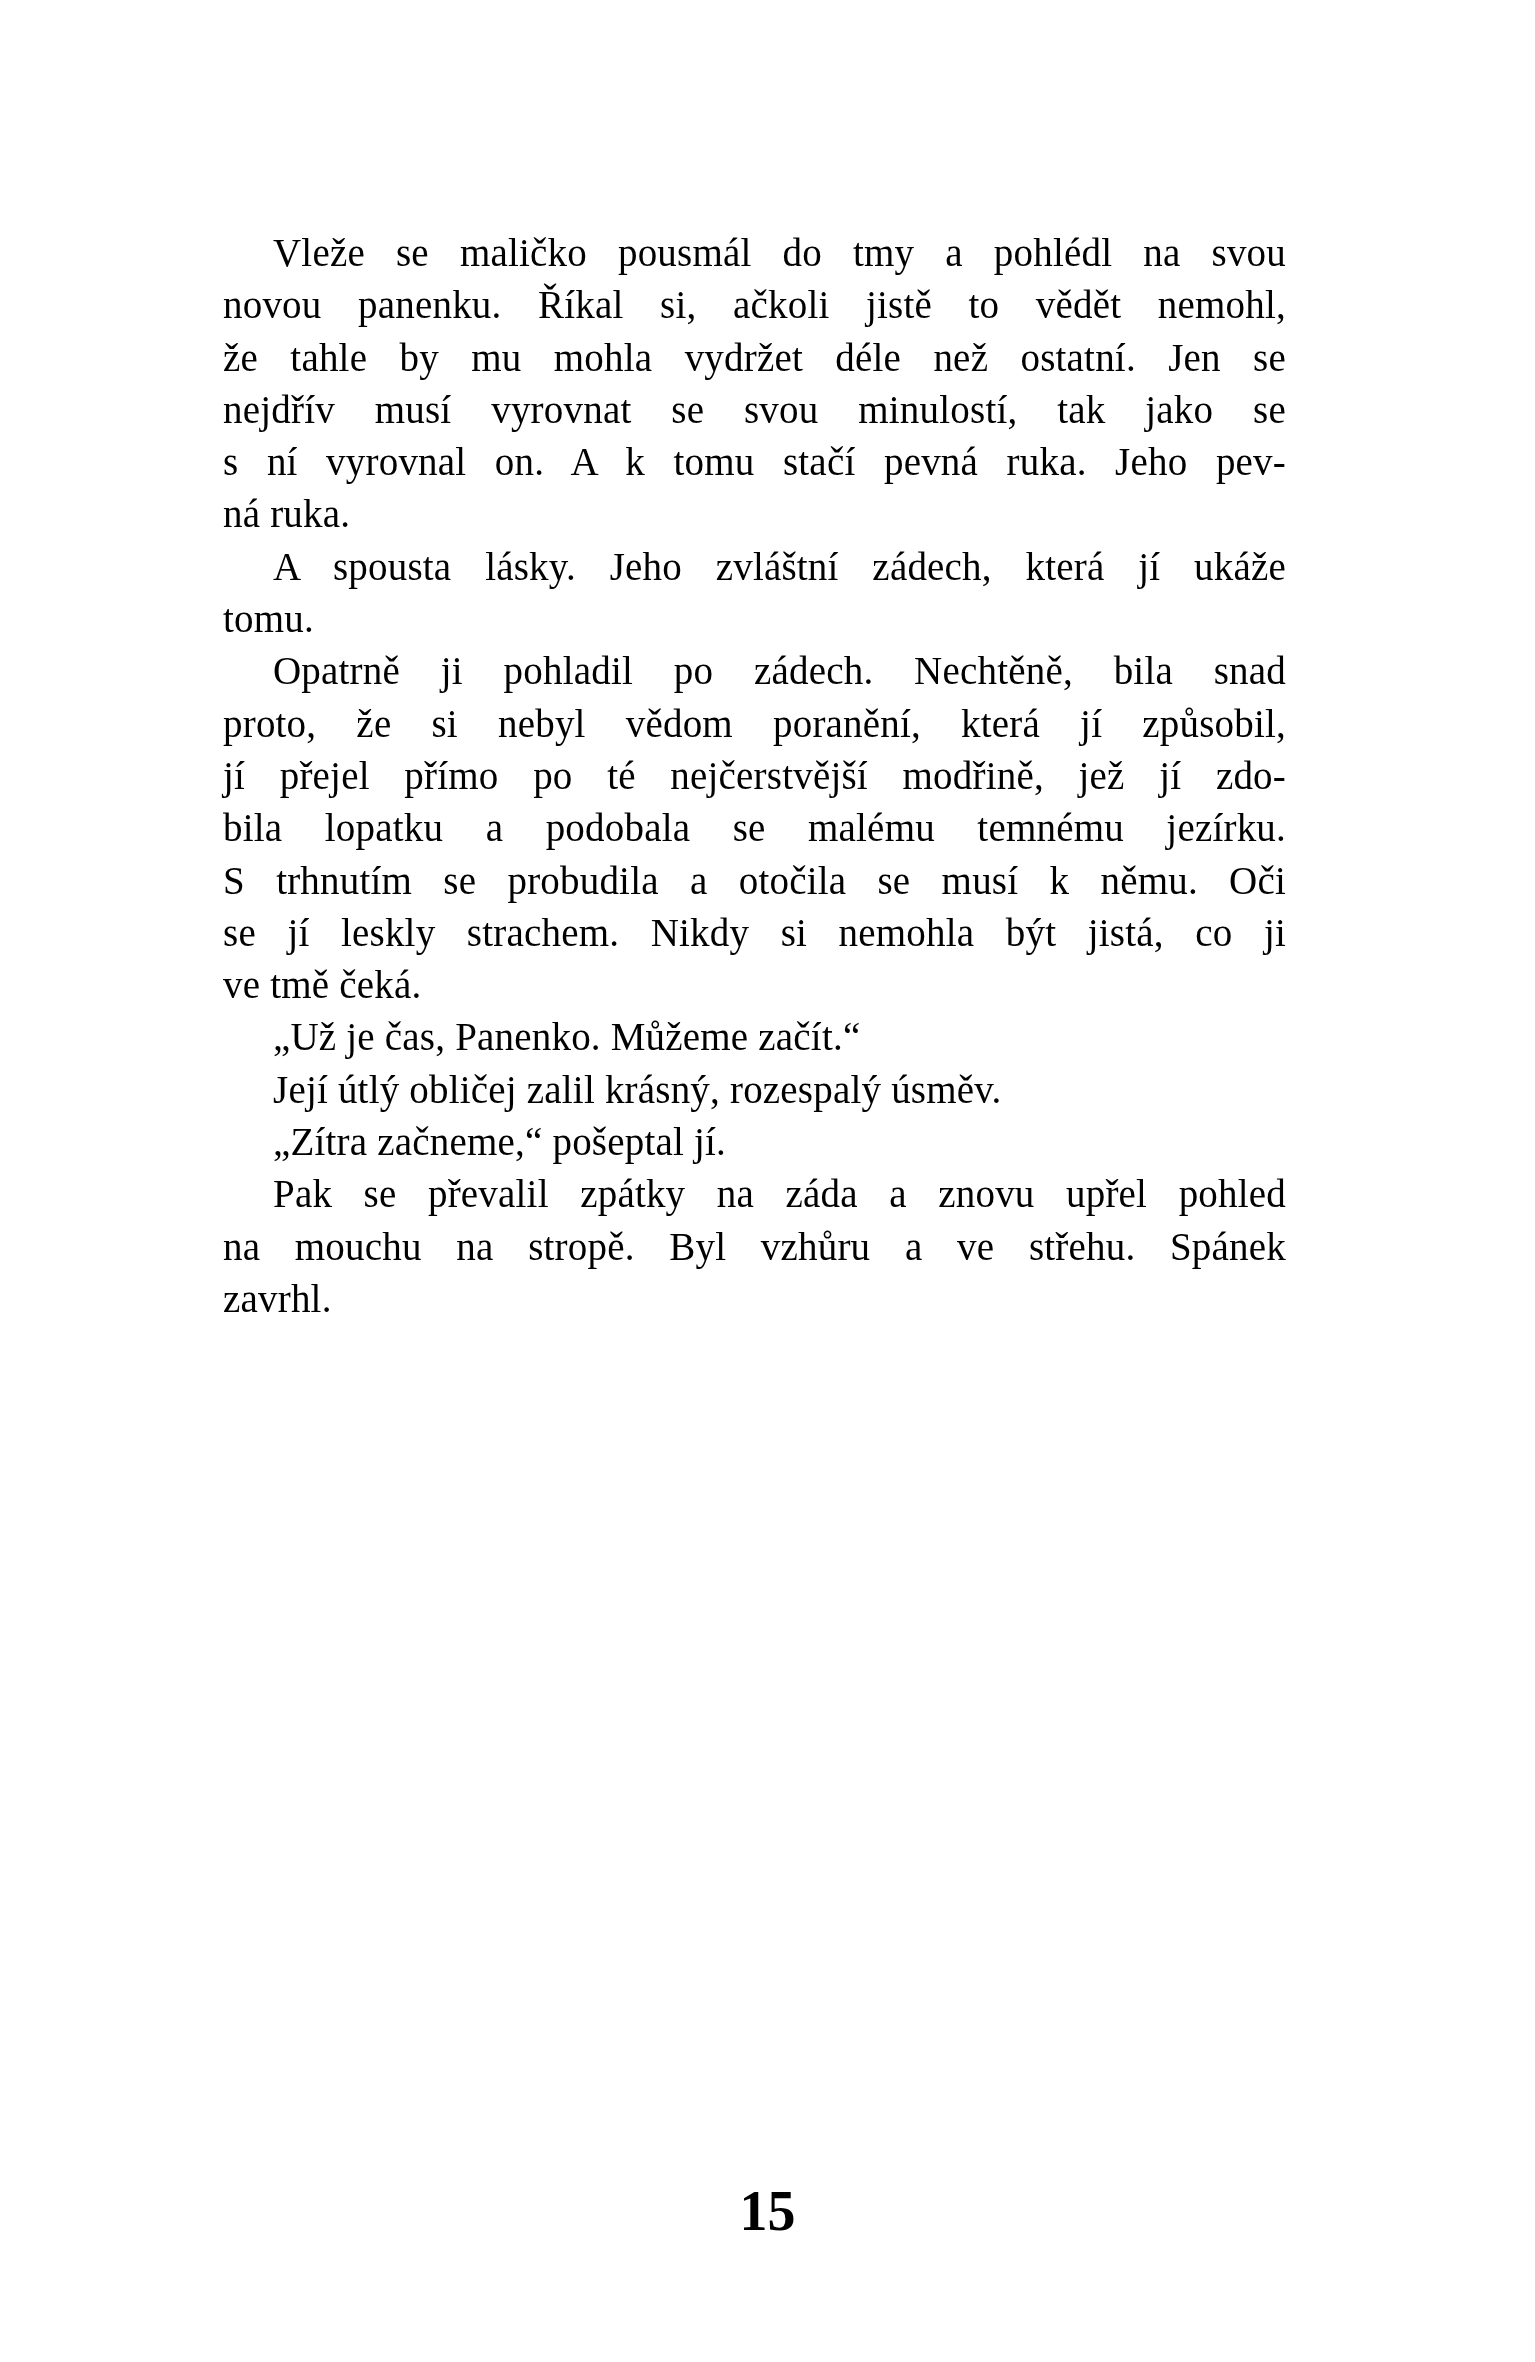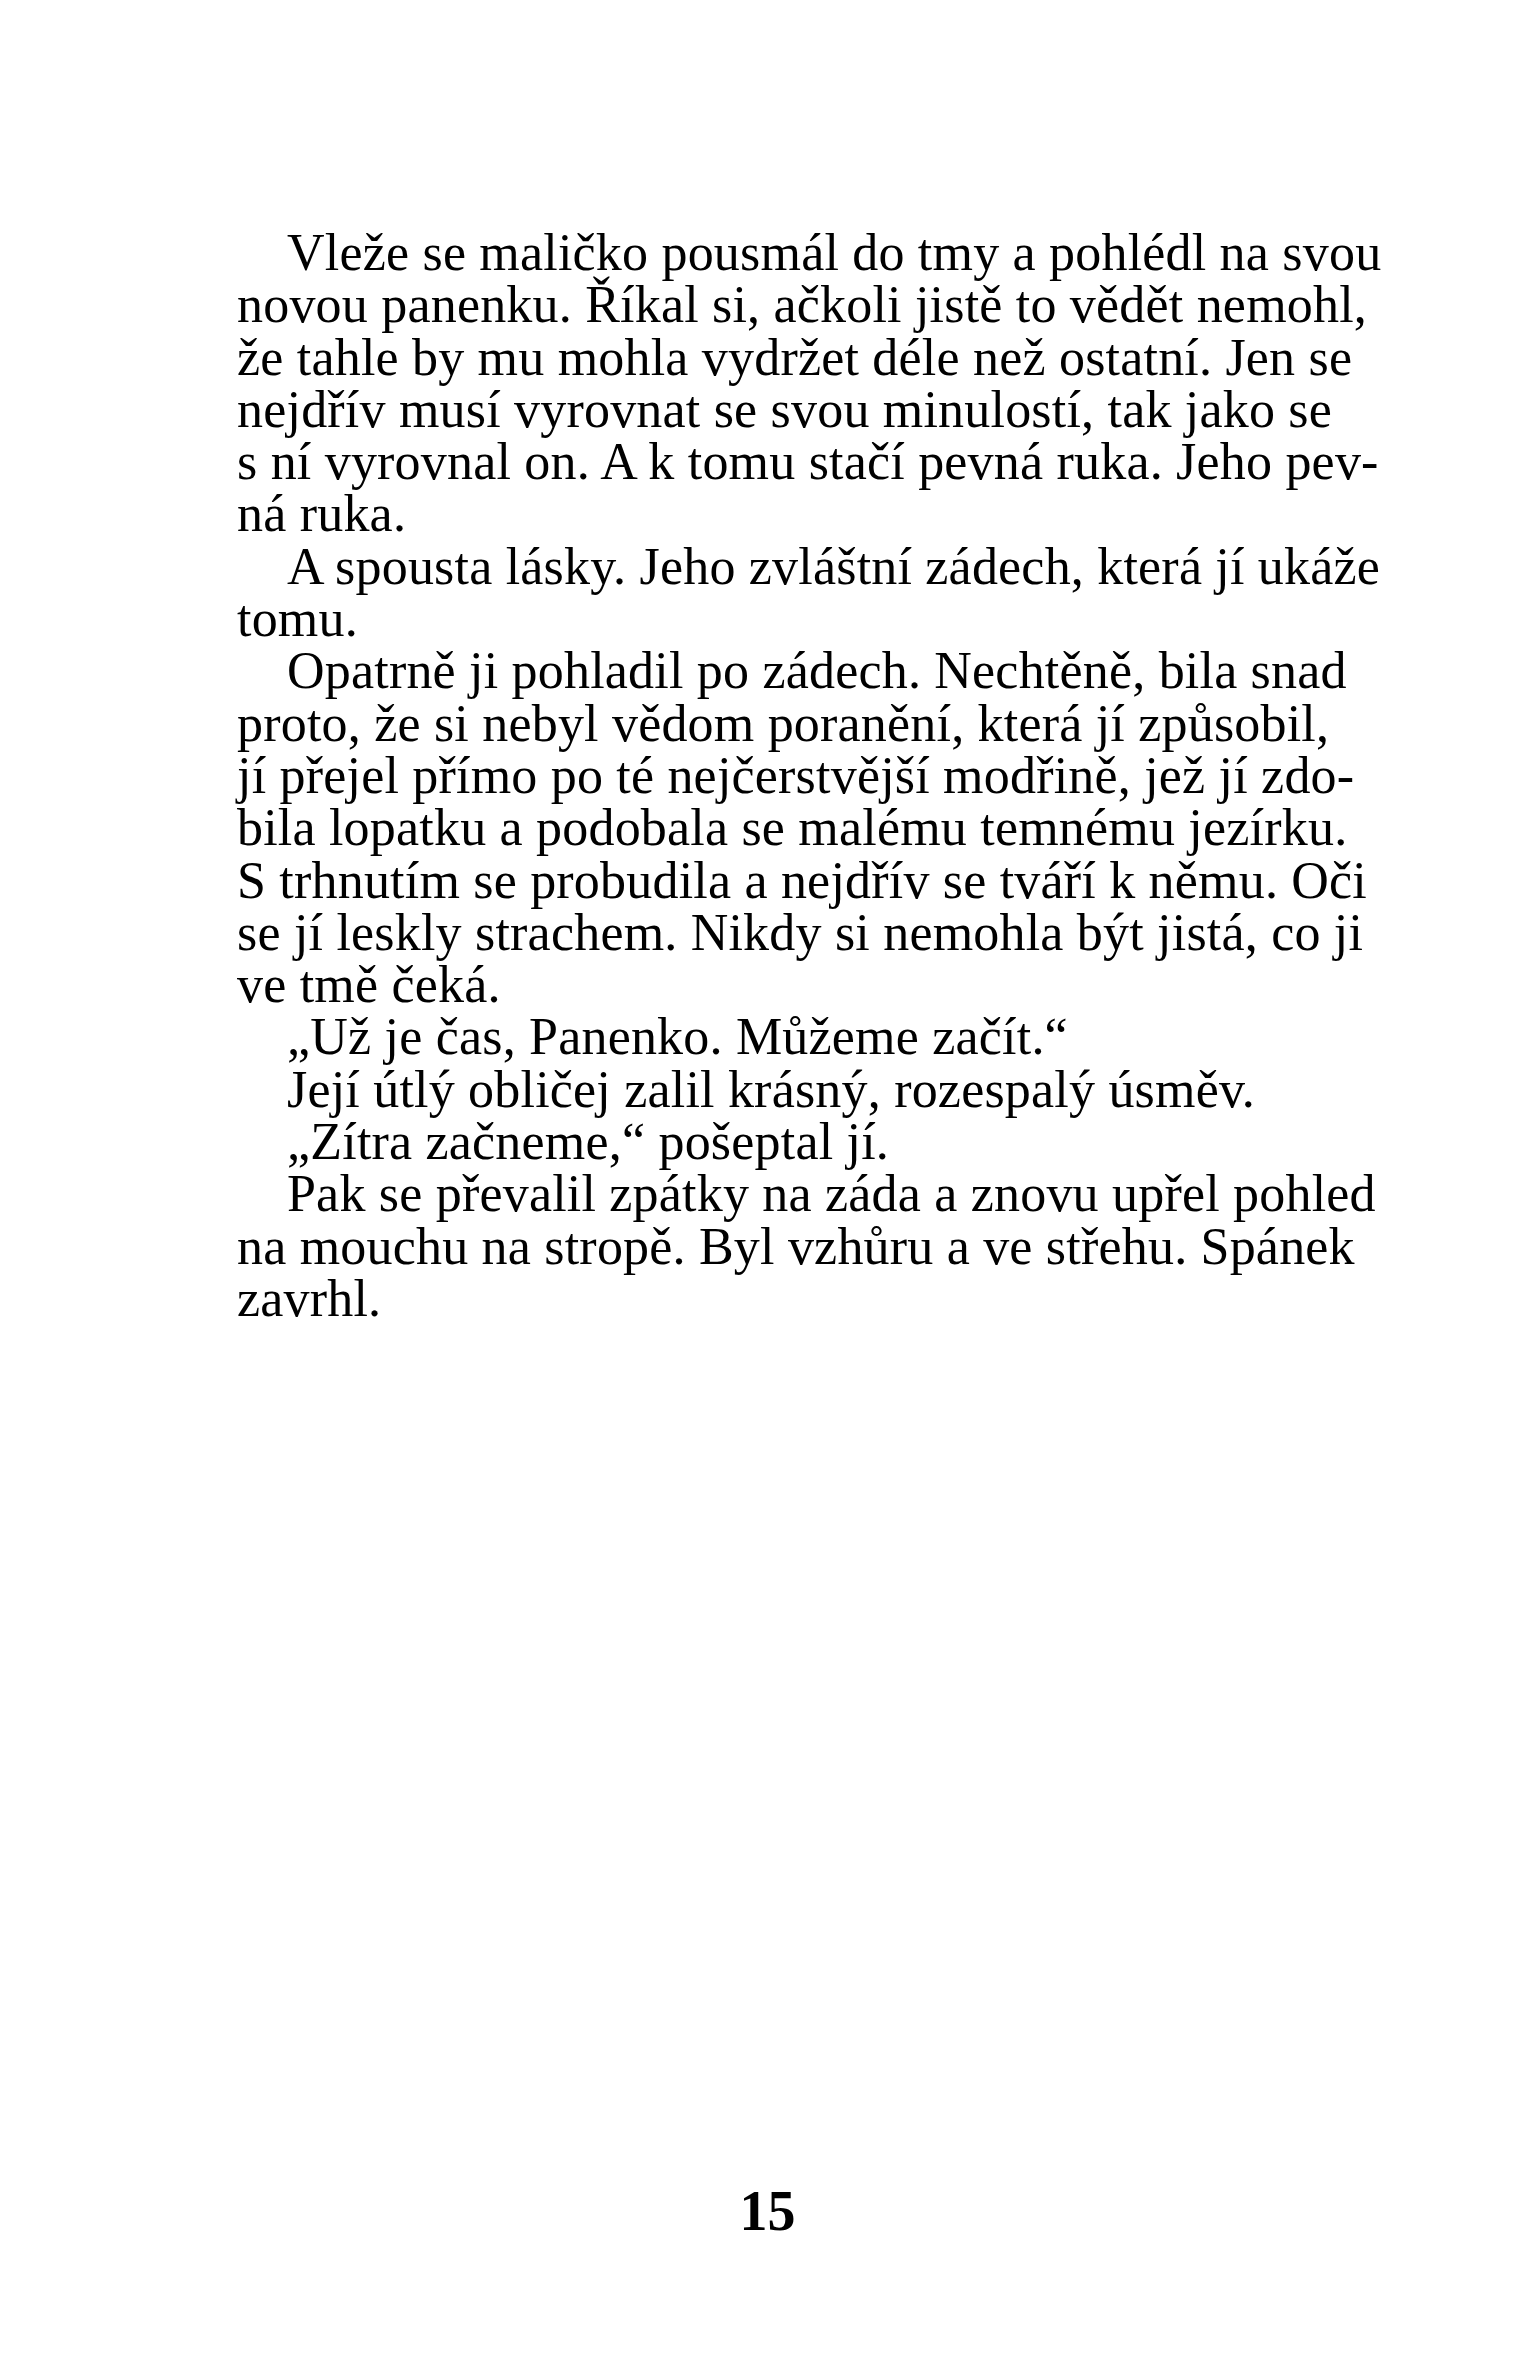--- a/index.html
+++ b/index.html
@@ -11,24 +11,24 @@
     position: relative;
     width: 1535px;
     height: 2362px;
     background: #ffffff;
     overflow: hidden;
     font-family: "Liberation Serif", "DejaVu Serif", serif;
     color: #000000;
   }
   .text-block {
     position: absolute;
-    left: 237px;
+    left: 223px;
     top: 227px;
     width: 1063px;
-    font-size: 52px;
+    font-size: 39px;
     line-height: 52.3px;
     letter-spacing: 0.2px;
   }
   .para {
     margin: 0;
     padding: 0;
   }
   .line {
     text-align: justify;
     text-align-last: justify;
@@ -67,21 +67,21 @@
       </div>
       <div class="para">
         <div class="line first">A spousta lásky. Jeho zvláštní zádech, která jí ukáže</div>
         <div class="line last">tomu.</div>
       </div>
       <div class="para">
         <div class="line first">Opatrně ji pohladil po zádech. Nechtěně, bila snad</div>
         <div class="line">proto, že si nebyl vědom poranění, která jí způsobil,</div>
         <div class="line">jí přejel přímo po té nejčerstvější modřině, jež jí zdo-</div>
         <div class="line">bila lopatku a podobala se malému temnému jezírku.</div>
-        <div class="line">S trhnutím se probudila a nejdřív se tváří k němu. Oči</div>
+        <div class="line">S trhnutím se probudila a otočila se musí k němu. Oči</div>
         <div class="line">se jí leskly strachem. Nikdy si nemohla být jistá, co ji</div>
         <div class="line last">ve tmě čeká.</div>
       </div>
       <div class="para">
         <div class="line first last">„Už je čas, Panenko. Můžeme začít.“</div>
       </div>
       <div class="para">
         <div class="line first last">Její útlý obličej zalil krásný, rozespalý úsměv.</div>
       </div>
       <div class="para">

